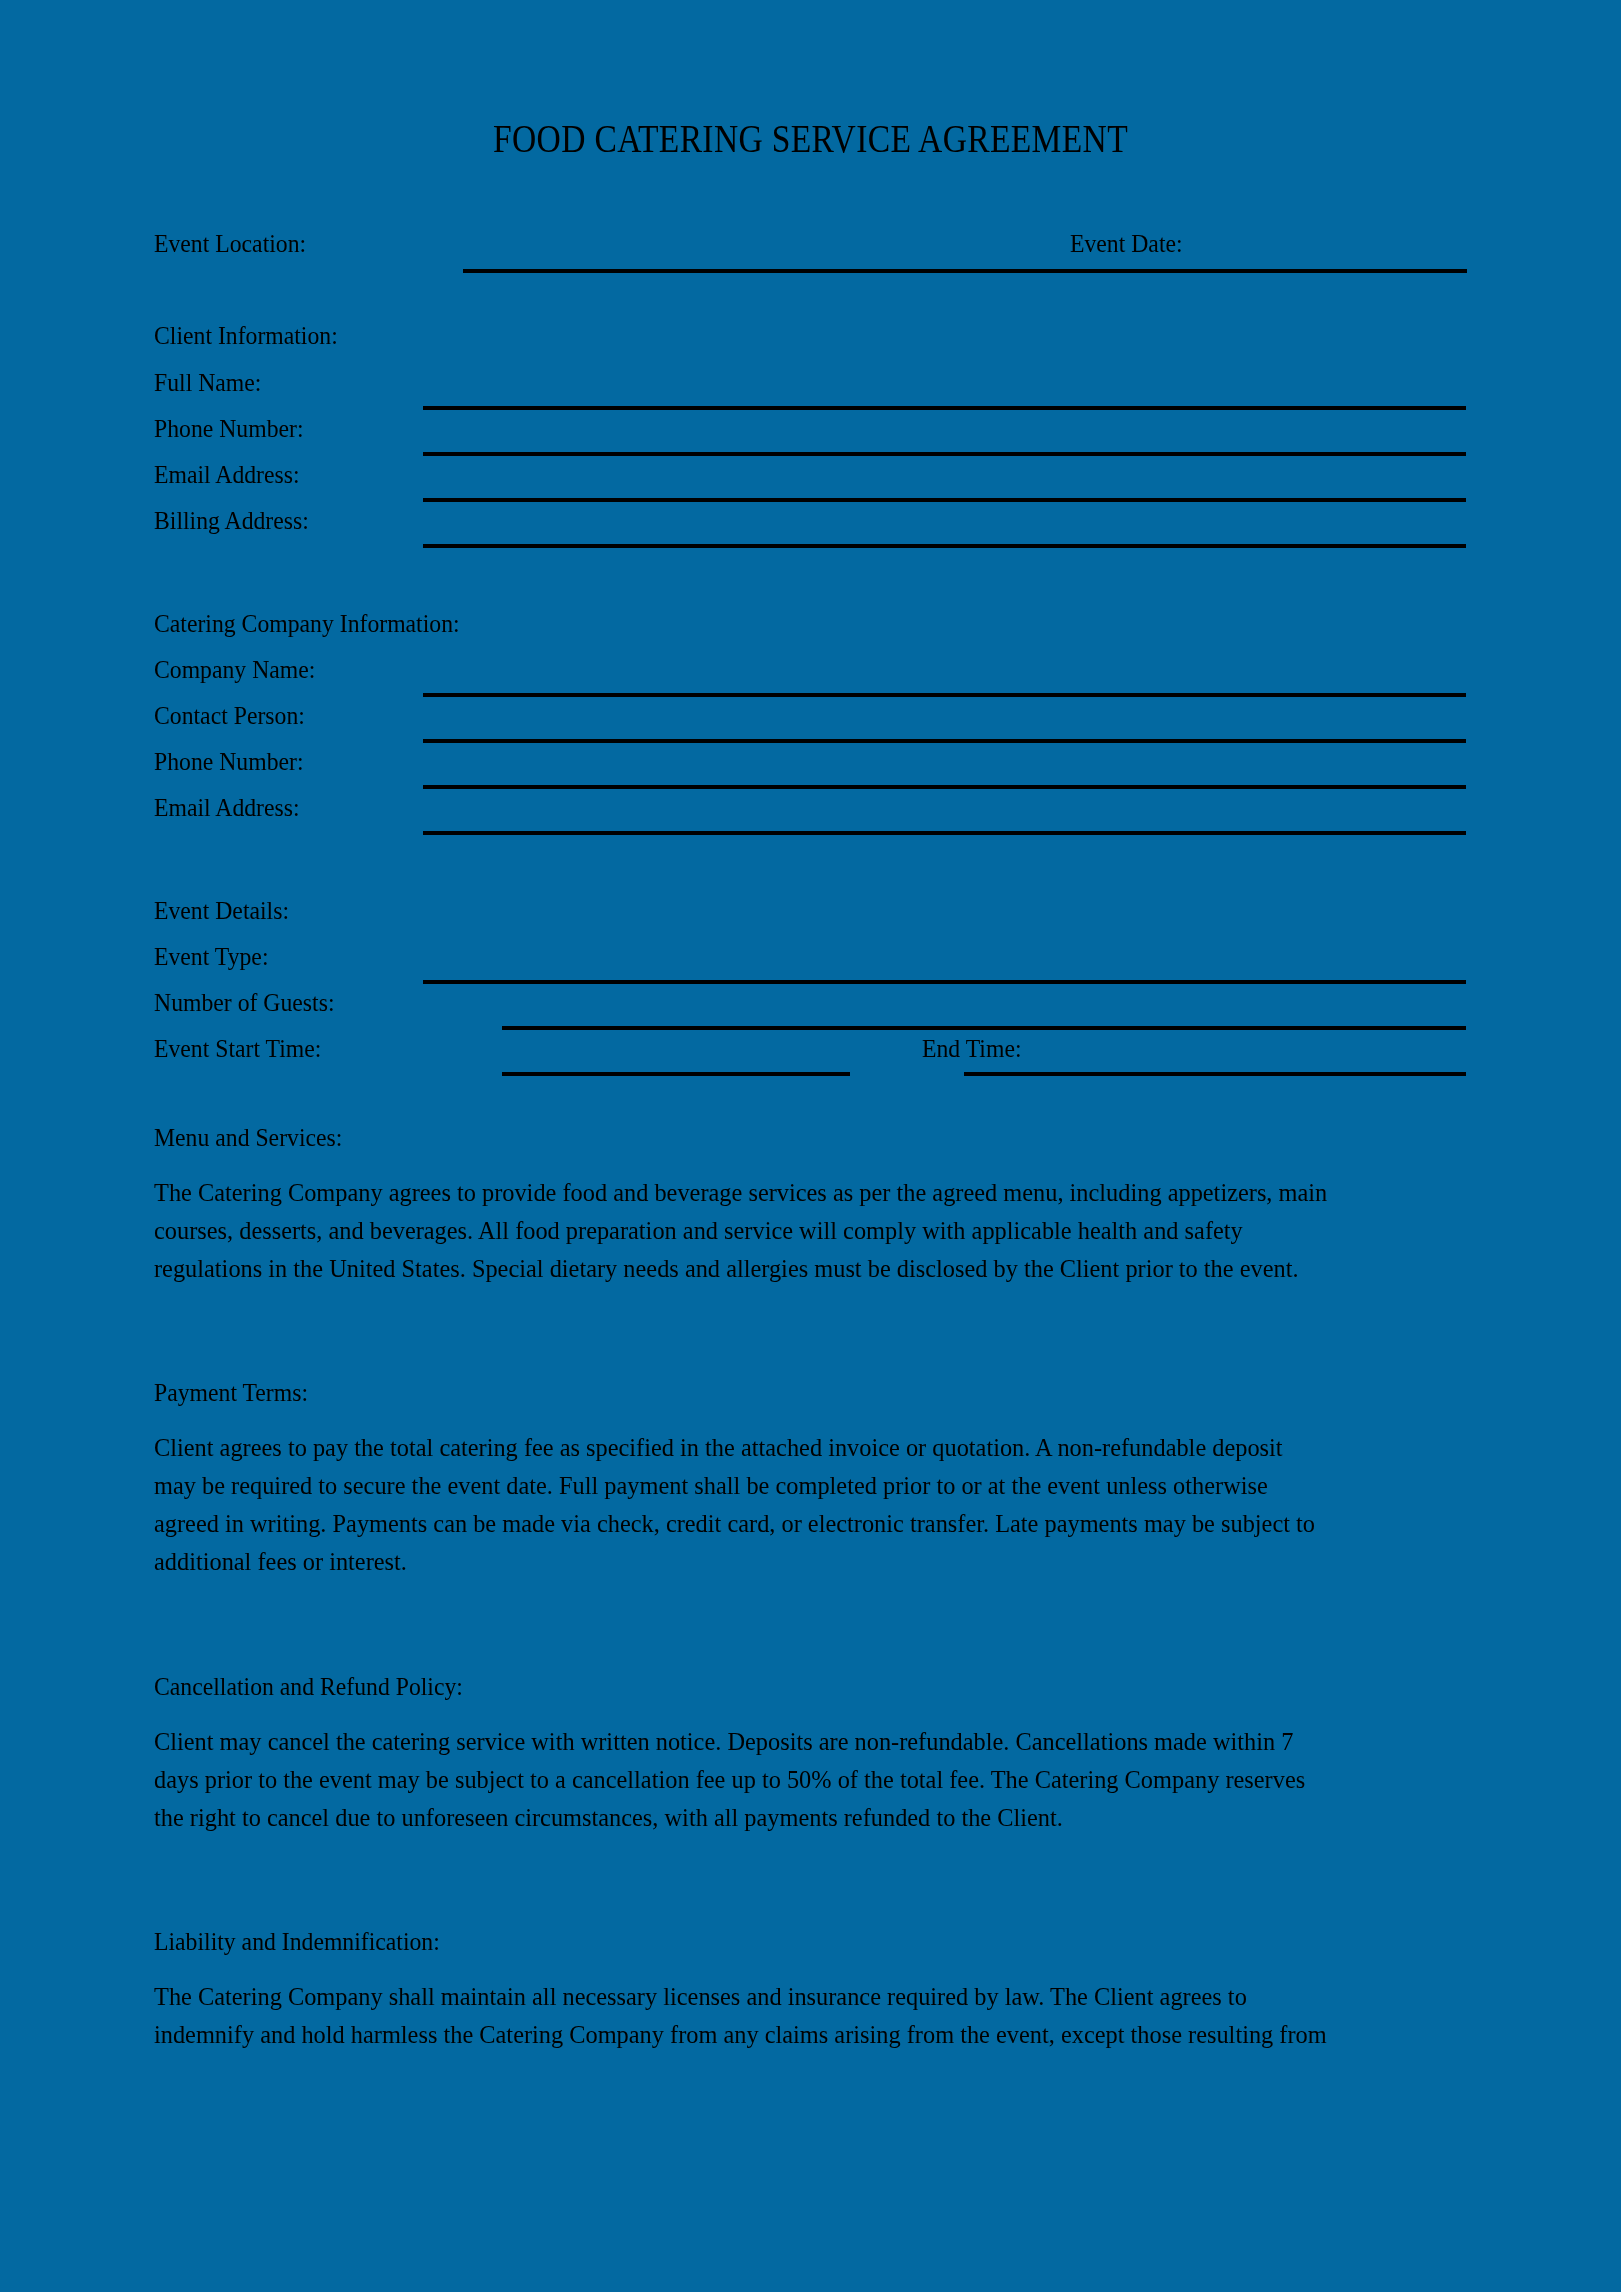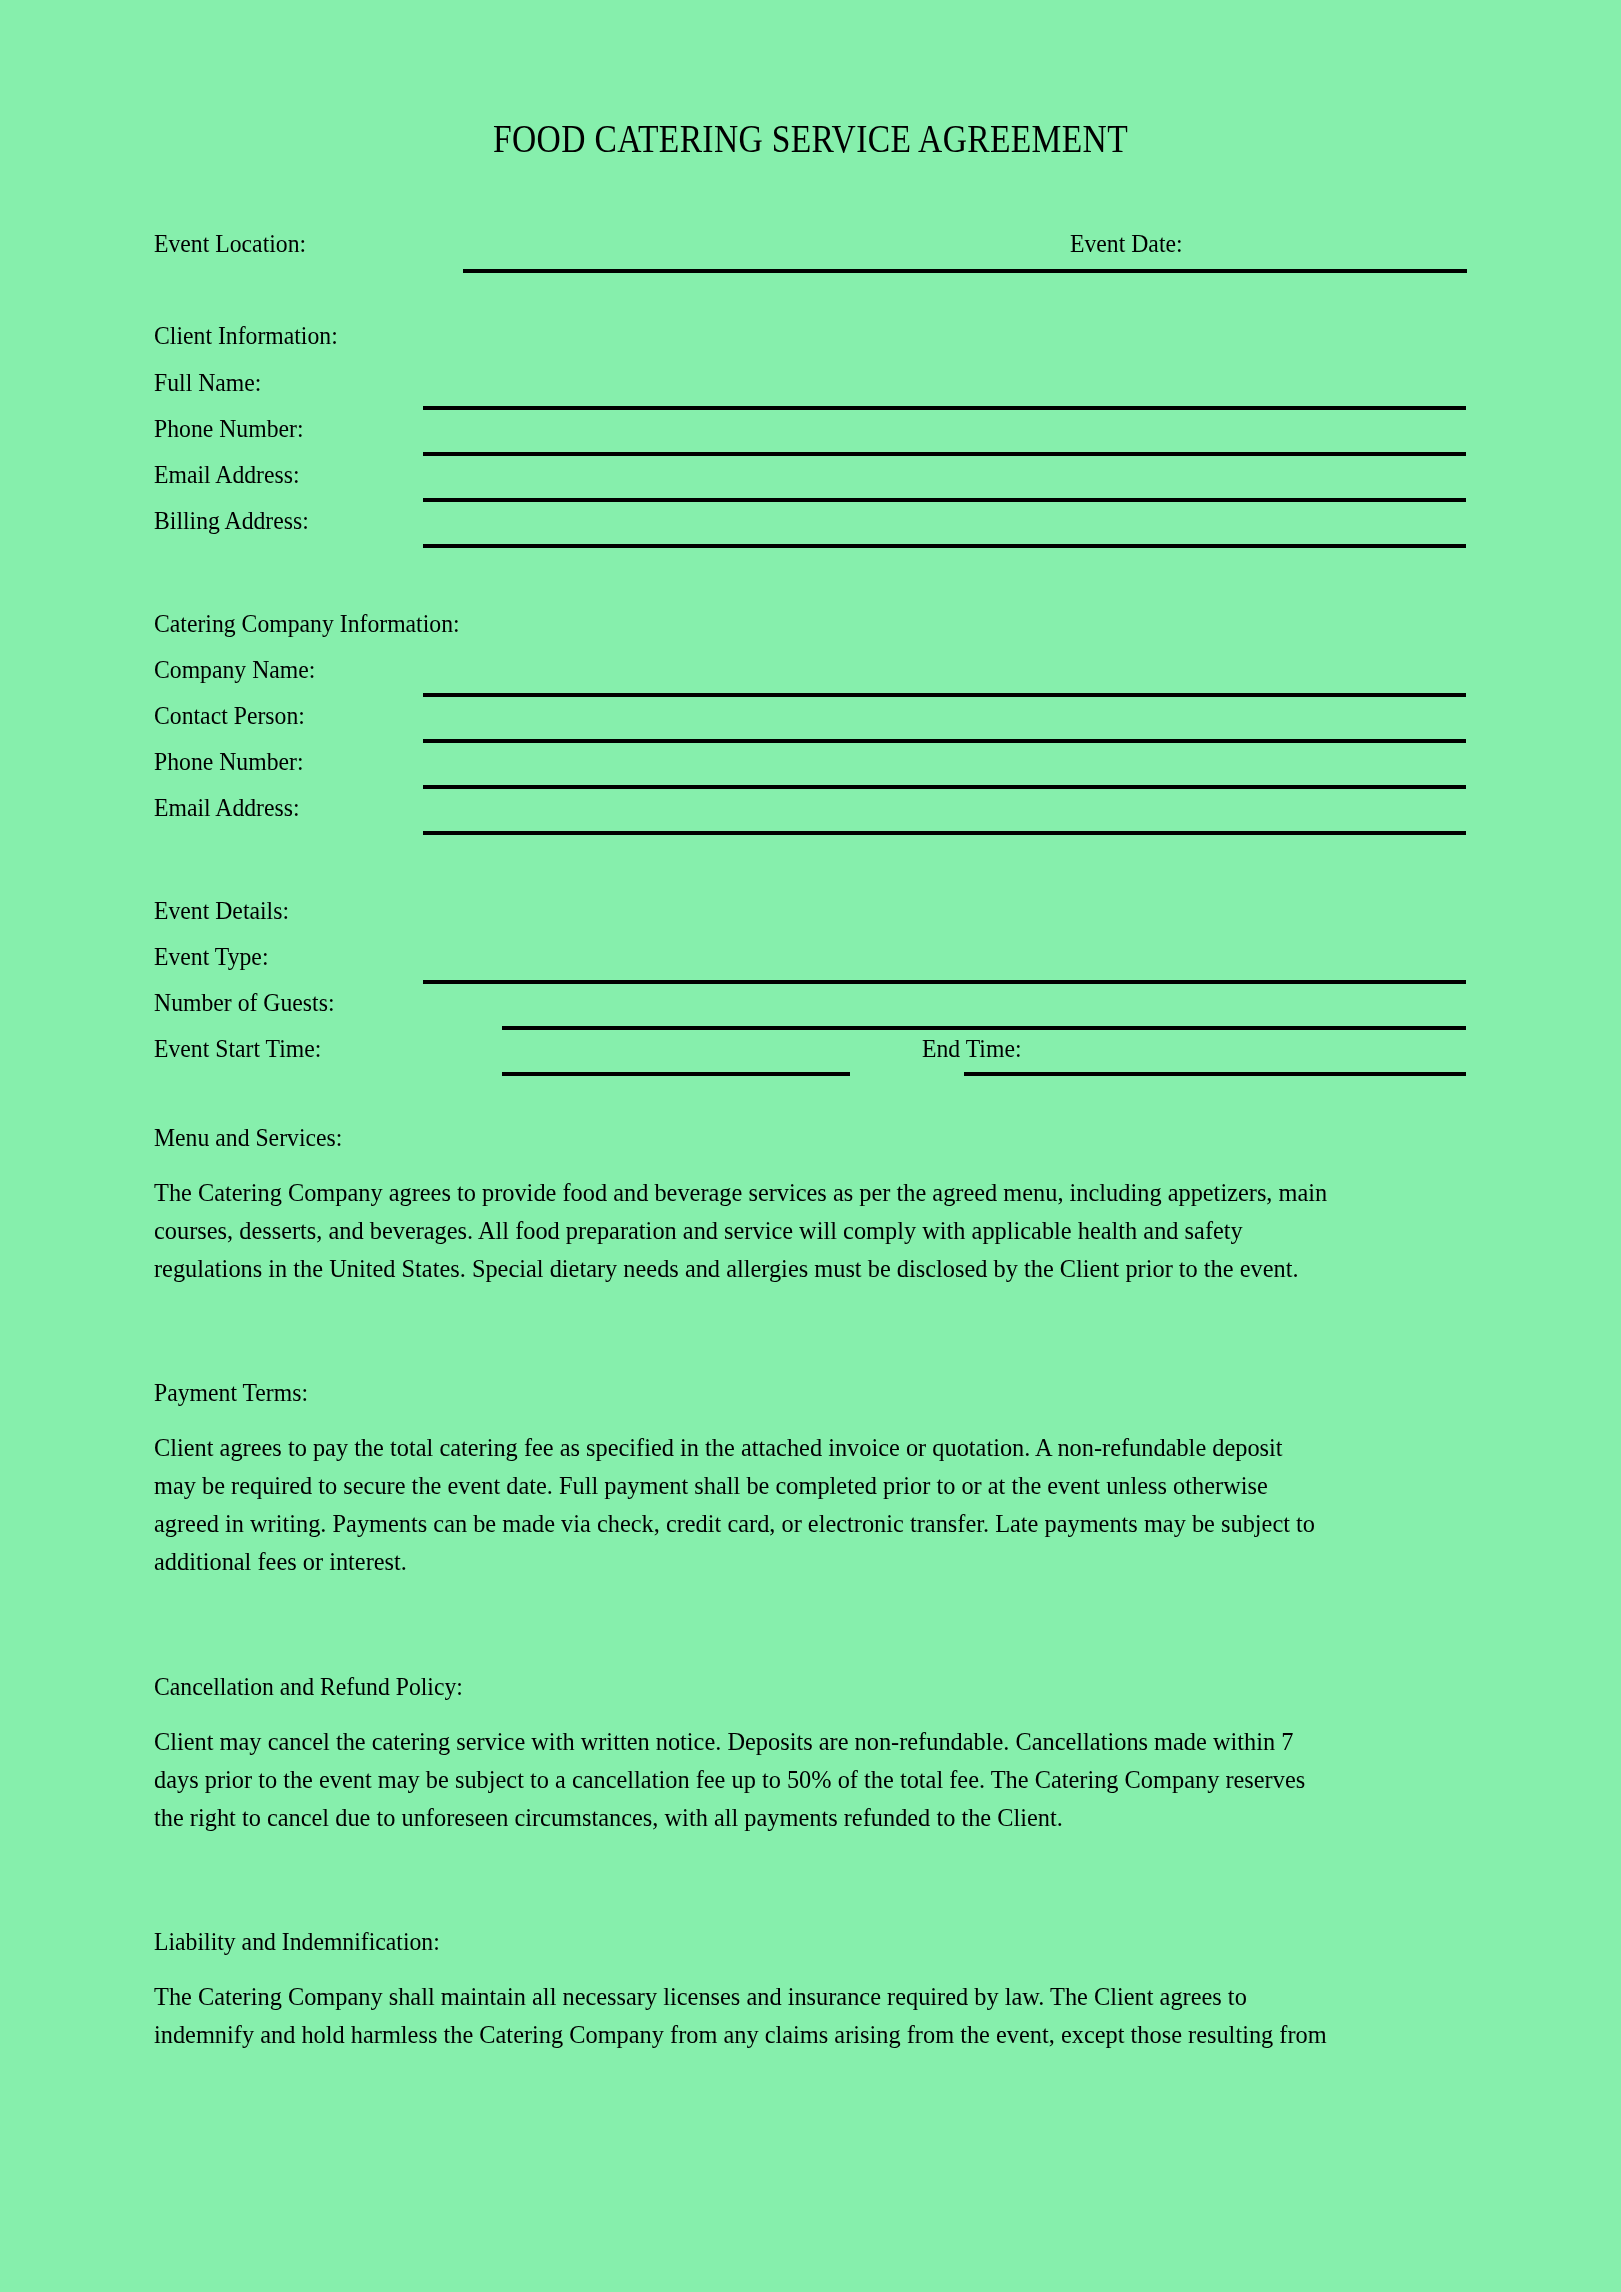--- a/index.html
+++ b/index.html
@@ -4,21 +4,21 @@
 <style>
   html, body {
     margin: 0;
     padding: 0;
     background: #ffffff;
   }
   .page {
     position: relative;
     width: 1621px;
     height: 2293px;
-    background: #86efac;
+    background: #0369a1;
     margin: 0 auto;
     font-family: "Liberation Serif", "DejaVu Serif", serif;
     color: #000000;
     overflow: hidden;
   }
 
   
   .doc-title {
     position: absolute;
     top: 116px;

